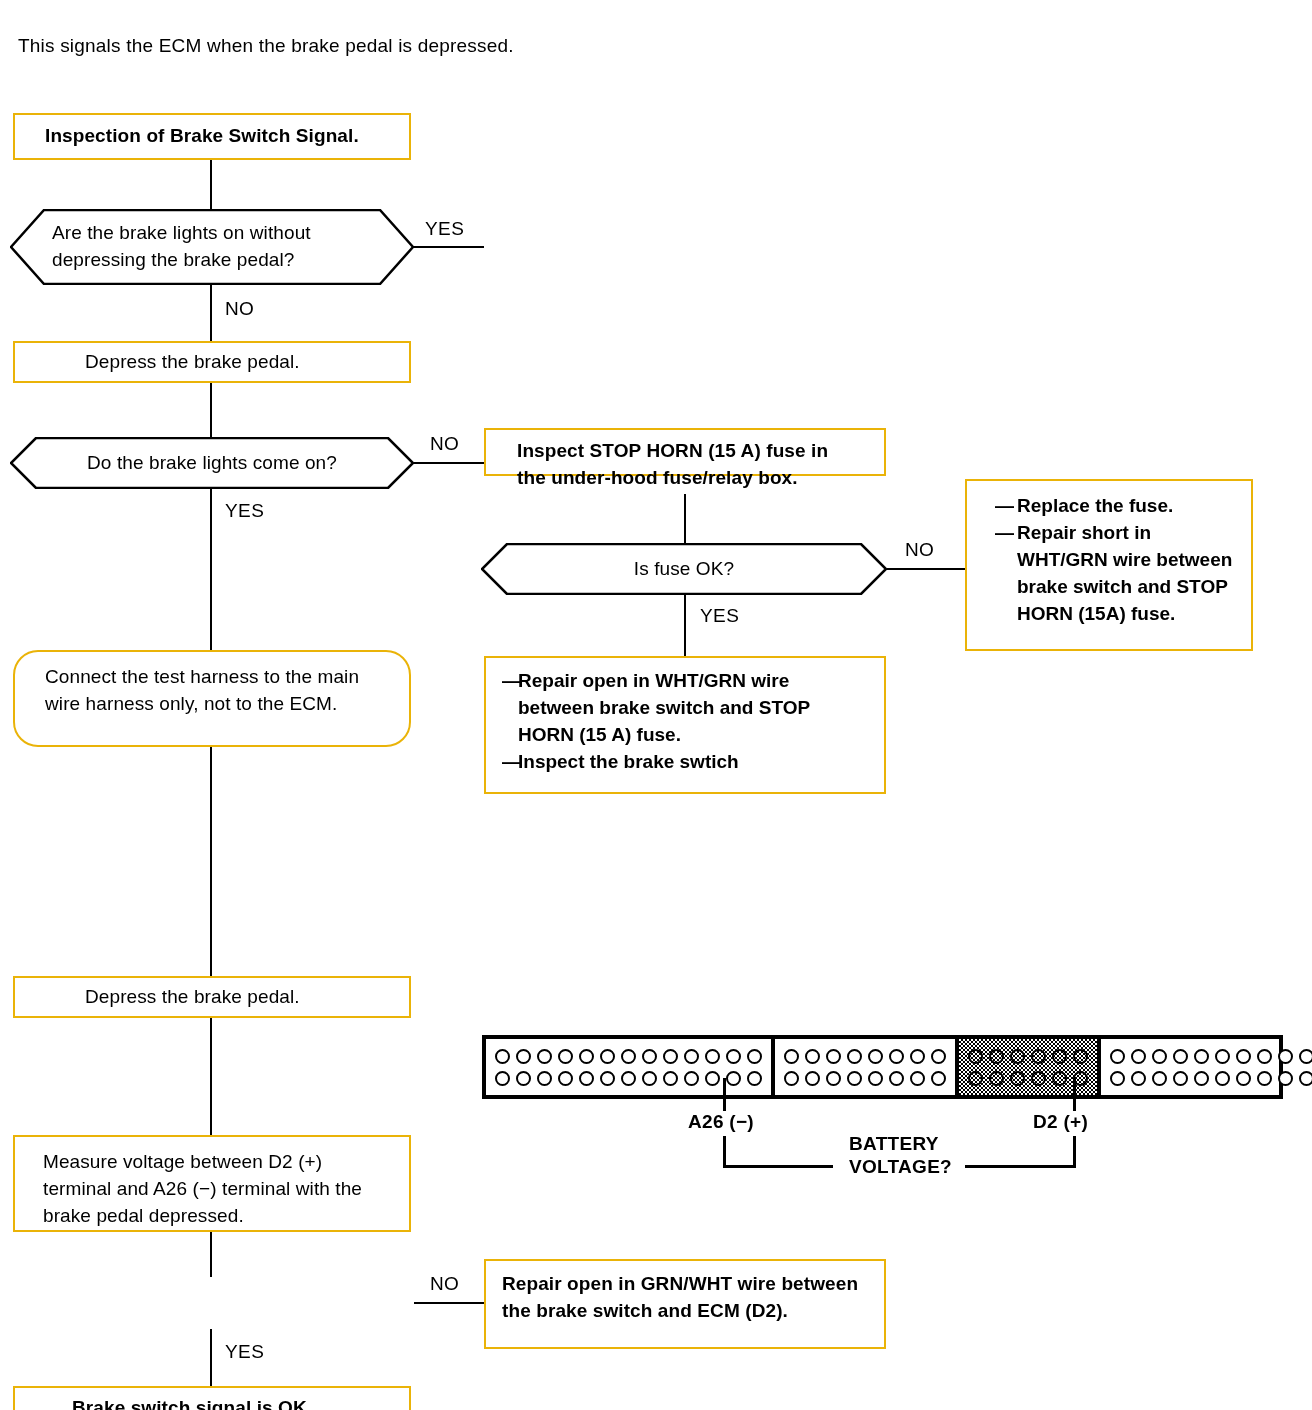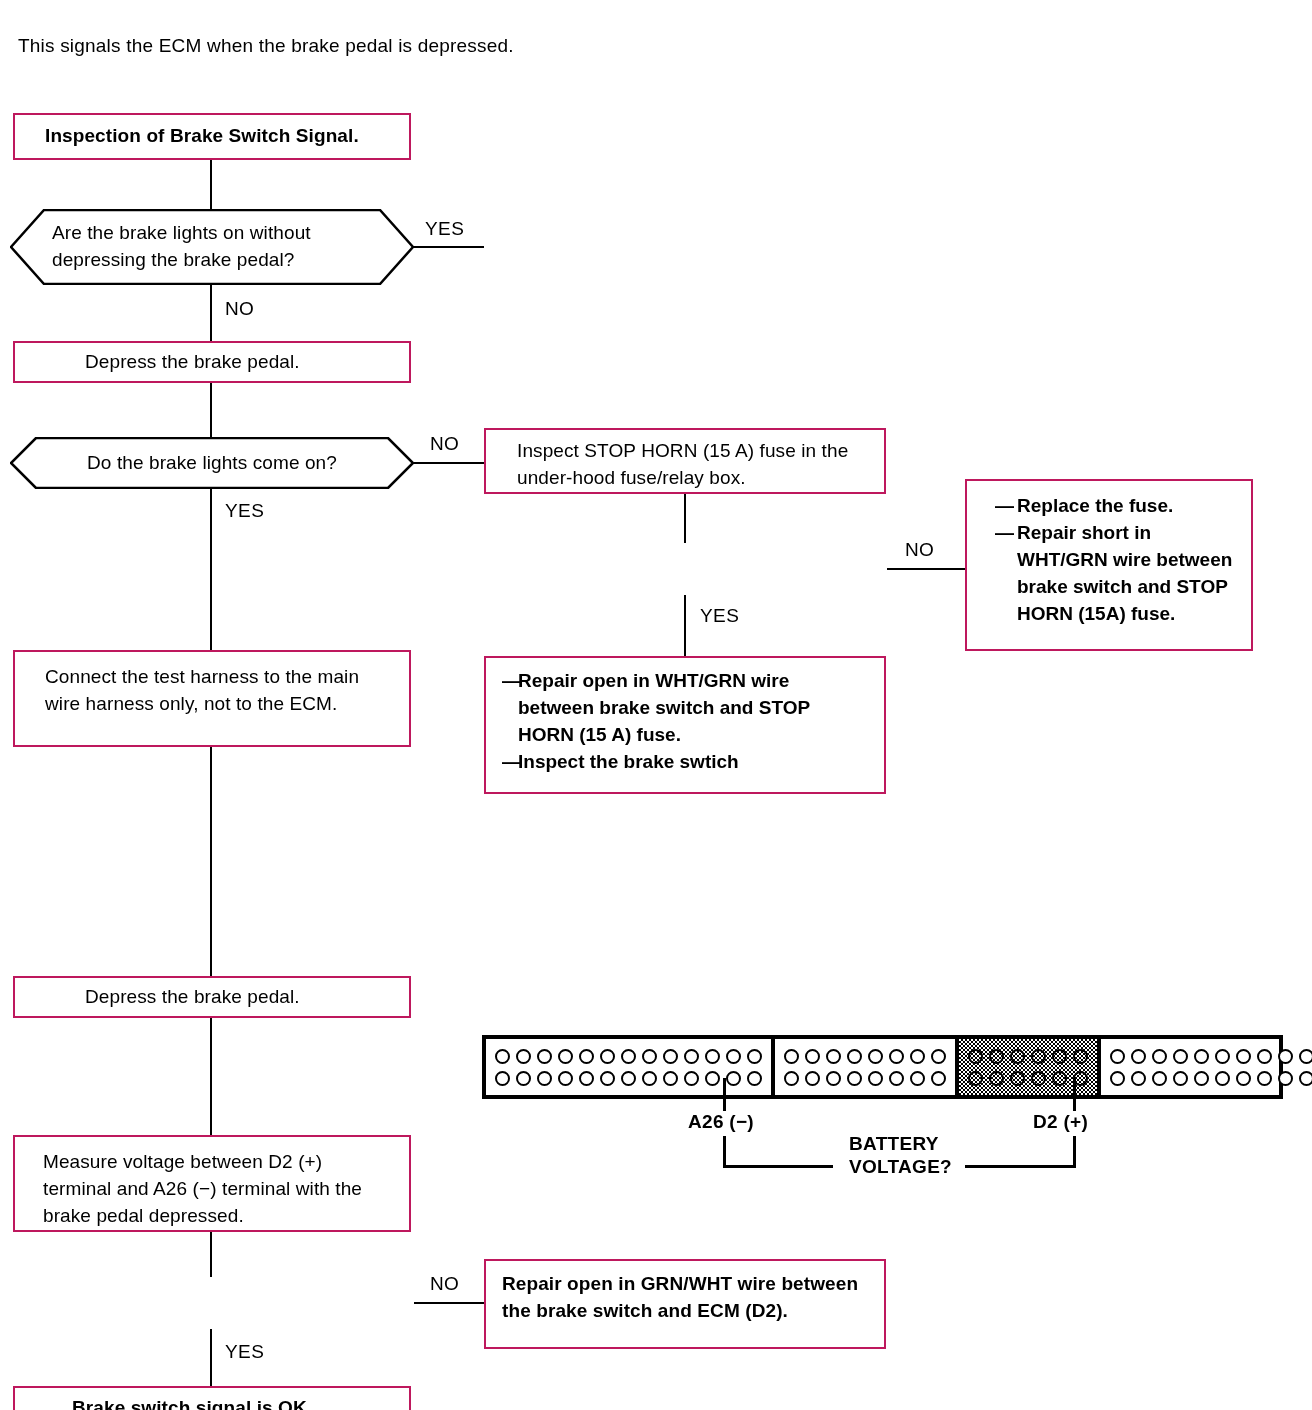--- a/index.html
+++ b/index.html
@@ -25,21 +25,21 @@
     position: absolute;
     font-size: 19px;
     line-height: 1.25;
     letter-spacing: 0.2px;
     white-space: nowrap;
   }
 
   .box {
     position: absolute;
     box-sizing: border-box;
-    border: 2px solid #be185d;
+    border: 2px solid #eab308;
     background: #fff;
     display: flex;
     align-items: flex-start;
   }
   .box > .txt {
     font-size: 19px;
     line-height: 1.42;
     letter-spacing: 0.1px;
   }
   .box.bold > .txt { font-weight: bold; }
@@ -203,26 +203,32 @@
     </svg>
     <div class="hextext">Do the brake lights come on?</div>
   </div>
 
   <div class="hline" style="left:414px; top:434px; width:70px;"></div>
   <div class="lbl" style="left:430px; top:405px;">NO</div>
 
   <div class="vline" style="left:210px; top:461px; height:161px;"></div>
   <div class="lbl" style="left:225px; top:472px;">YES</div>
 
-  <div class="box" style="left:484px; top:400px; width:402px; height:66px; padding:8px 31px;">
+  <div class="box" style="left:484px; top:400px; width:402px; height:48px; padding:8px 31px;font-weight:bold;">
     <span class="txt">Inspect STOP HORN (15 A) fuse in the under-hood fuse/relay box.</span>
   </div>
 
   <div class="vline" style="left:684px; top:466px; height:49px;"></div>
 
+  <div class="hex" style="left:481px; top:515px; width:406px; height:52px;">
+    <svg width="406" height="52" viewBox="0 0 406 52" aria-hidden="true">
+      <polygon points="26,1 380,1 405,26 380,51 26,51 1,26" fill="#ffffff" stroke="#000000" stroke-width="2.5"></polygon>
+    </svg>
+    <div class="hextext">Is fuse OK?</div>
+  </div>
 
   <div class="hline" style="left:887px; top:540px; width:78px;"></div>
   <div class="lbl" style="left:905px; top:511px;">NO</div>
 
   <div class="vline" style="left:684px; top:567px; height:61px;"></div>
   <div class="lbl" style="left:700px; top:577px;">YES</div>
 
   <div class="box" style="left:965px; top:451px; width:288px; height:172px; padding:12px 16px 12px 28px;">
     <ul class="dashlist">
       <li>
@@ -242,21 +248,21 @@
         <span class="dash">—</span>
         <span>Repair open in WHT/GRN wire between brake switch and STOP HORN (15 A) fuse.</span>
       </li>
       <li>
         <span class="dash">—</span>
         <span>Inspect the brake swtich</span>
       </li>
     </ul>
   </div>
 
-  <div class="box" style="left:13px; top:622px; width:398px; height:97px; padding:12px 30px;">
+  <div class="box" style="left:13px; top:622px; width:398px; height:97px; padding:12px 30px;border-radius:25px;">
     <span class="txt">Connect the test harness to the main wire harness only, not to the ECM.</span>
   </div>
 
   <div class="vline" style="left:210px; top:719px; height:229px;"></div>
 
   <div class="box center" style="left:13px; top:948px; width:398px; height:42px; padding:0 70px;">
     <span class="txt">Depress the brake pedal.</span>
   </div>
 
   <div class="vline" style="left:210px; top:990px; height:117px;"></div>

